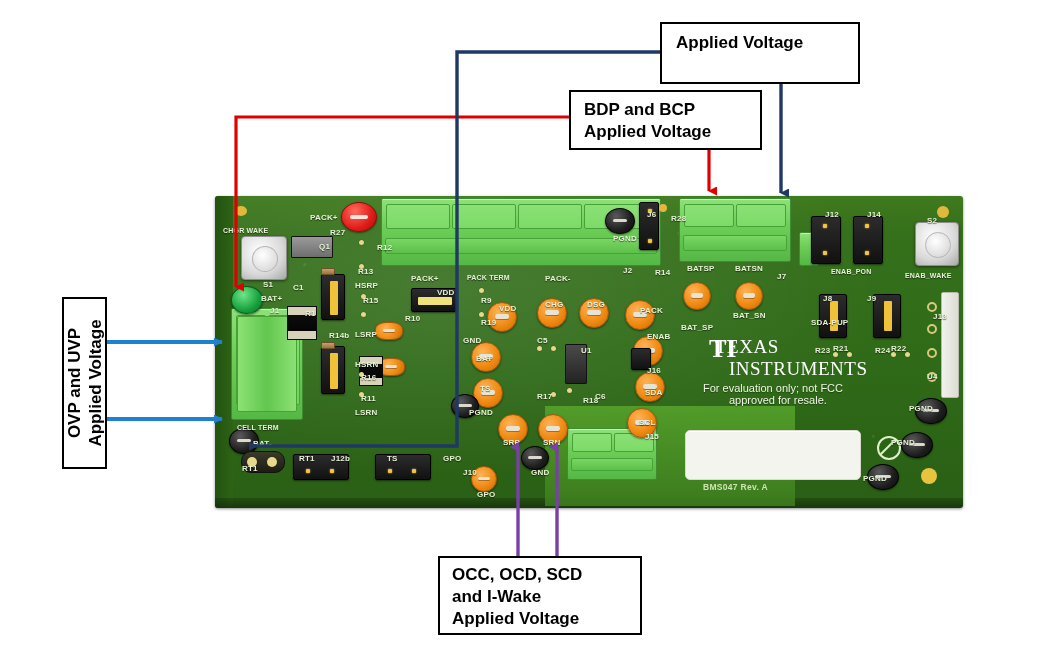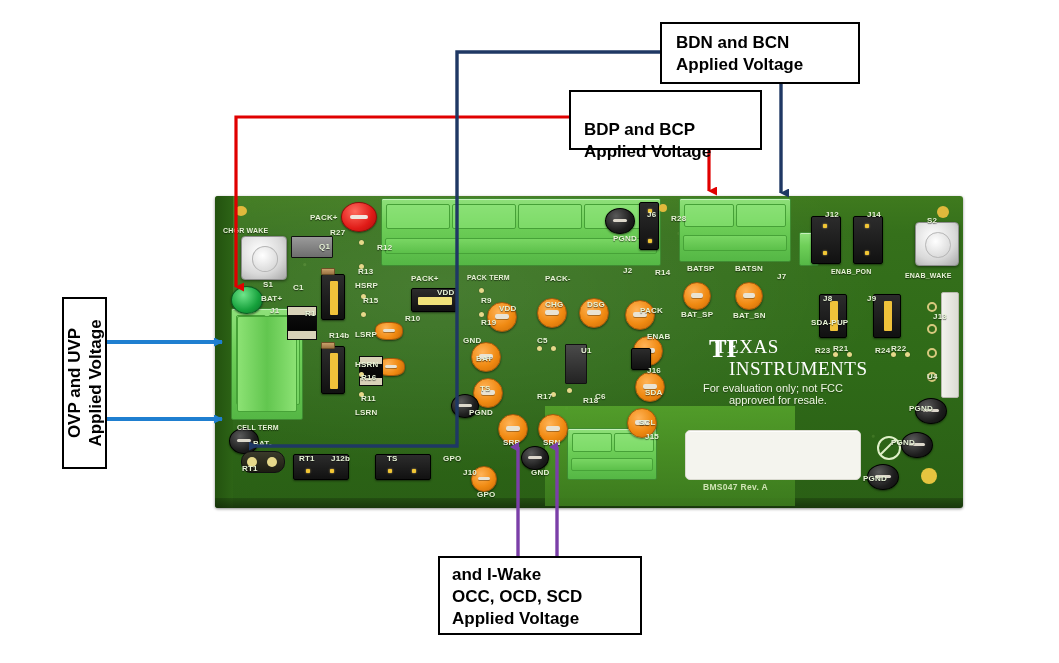--- a/index.html
+++ b/index.html
@@ -9,21 +9,21 @@
 
   
   .callout{position:absolute;background:#ffffff;border:2px solid #000;
            box-sizing:border-box;z-index:40;}
   .callout .txt{font-weight:bold;color:#000;line-height:1.28;}
 
   #cb-bdn{left:660px;top:22px;width:200px;height:62px;}
   #cb-bdn .txt{font-size:17px;padding:8px 0 0 14px;}
 
   #cb-bdp{left:569px;top:90px;width:193px;height:60px;}
-  #cb-bdp .txt{font-size:17px;padding:7px 0 0 13px;margin-top:20px;}
+  #cb-bdp .txt{font-size:17px;padding:7px 0 0 13px;}
 
   #cb-occ{left:438px;top:556px;width:204px;height:79px;}
   #cb-occ .txt{font-size:17px;padding:6px 0 0 12px;}
 
   #cb-ovp{left:62px;top:297px;width:45px;height:172px;}
   #cb-ovp .rot{position:absolute;left:50%;top:50%;
       transform:translate(-50%,-50%) rotate(-90deg);
       white-space:nowrap;font-size:17px;font-weight:bold;line-height:1.25;
       text-align:center;}
 
@@ -347,21 +347,21 @@
         <div class="silk" style="left: 228px; top: 258px;">GPO</div>
         <div class="silk" style="left: 248px; top: 272px;">J10</div>
         <div class="silk" style="left: 262px; top: 294px;">GPO</div>
         <div class="silk" style="left: 398px; top: 38px;">PGND</div>
         <div class="silk" style="left: 432px; top: 14px;">J6</div>
         <div class="silk" style="left: 456px; top: 18px;">R28</div>
         <div class="silk" style="left: 440px; top: 72px;">R14</div>
         <div class="silk" style="left: 472px; top: 68px;">BATSP</div>
         <div class="silk" style="left: 520px; top: 68px;">BATSN</div>
         <div class="silk" style="left: 562px; top: 76px;">J7</div>
-        <div class="silk" style="left: 466px; top: 114px;">BAT_SP</div>
+        <div class="silk" style="left: 466px; top: 127px;">BAT_SP</div>
         <div class="silk" style="left: 518px; top: 115px;">BAT_SN</div>
         <div class="silk" style="left: 610px; top: 14px;">J12</div>
         <div class="silk" style="left: 652px; top: 14px;">J14</div>
         <div class="silk" style="left: 712px; top: 20px;">S2</div>
         <div class="silk sm" style="left: 616px; top: 72px;">ENAB_PON</div>
         <div class="silk sm" style="left: 690px; top: 76px;">ENAB_WAKE</div>
         <div class="silk" style="left: 608px; top: 98px;">J8</div>
         <div class="silk" style="left: 652px; top: 98px;">J9</div>
         <div class="silk" style="left: 596px; top: 122px;">SDA-PUP</div>
         <div class="silk" style="left: 600px; top: 150px;">R23</div>
@@ -405,40 +405,39 @@
 
     <path d="M107,342 L222,342" stroke="#1f7fd0" stroke-width="4" fill="none" marker-end="url(#ah-blue-right)"></path>
     <path d="M107,419 L222,419" stroke="#1f7fd0" stroke-width="4" fill="none" marker-end="url(#ah-blue-right)"></path>
 
     <path d="M518,556 L518,447" stroke="#7b3fa8" stroke-width="3.4" fill="none" marker-end="url(#ah-purple-up)"></path>
     <path d="M557,556 L557,447" stroke="#7b3fa8" stroke-width="3.4" fill="none" marker-end="url(#ah-purple-up)"></path>
   </svg>
 
   <div class="callout" id="cb-bdn">
     <div class="txt">
-      <div>BDN and BCN</div>
       <div>Applied Voltage</div>
     </div>
   </div>
 
   <div class="callout" id="cb-bdp">
     <div class="txt">
       <div>BDP and BCP</div>
       <div>Applied Voltage</div>
     </div>
   </div>
 
   <div class="callout" id="cb-ovp">
     <div class="rot">
       <div>OVP and UVP</div>
       <div>Applied Voltage</div>
     </div>
   </div>
 
   <div class="callout" id="cb-occ">
     <div class="txt">
+      <div>OCC, OCD, SCD</div>
       <div>and I-Wake</div>
-      <div>OCC, OCD, SCD</div>
       <div>Applied Voltage</div>
     </div>
   </div>
 
 </div>
 
 </body></html>

